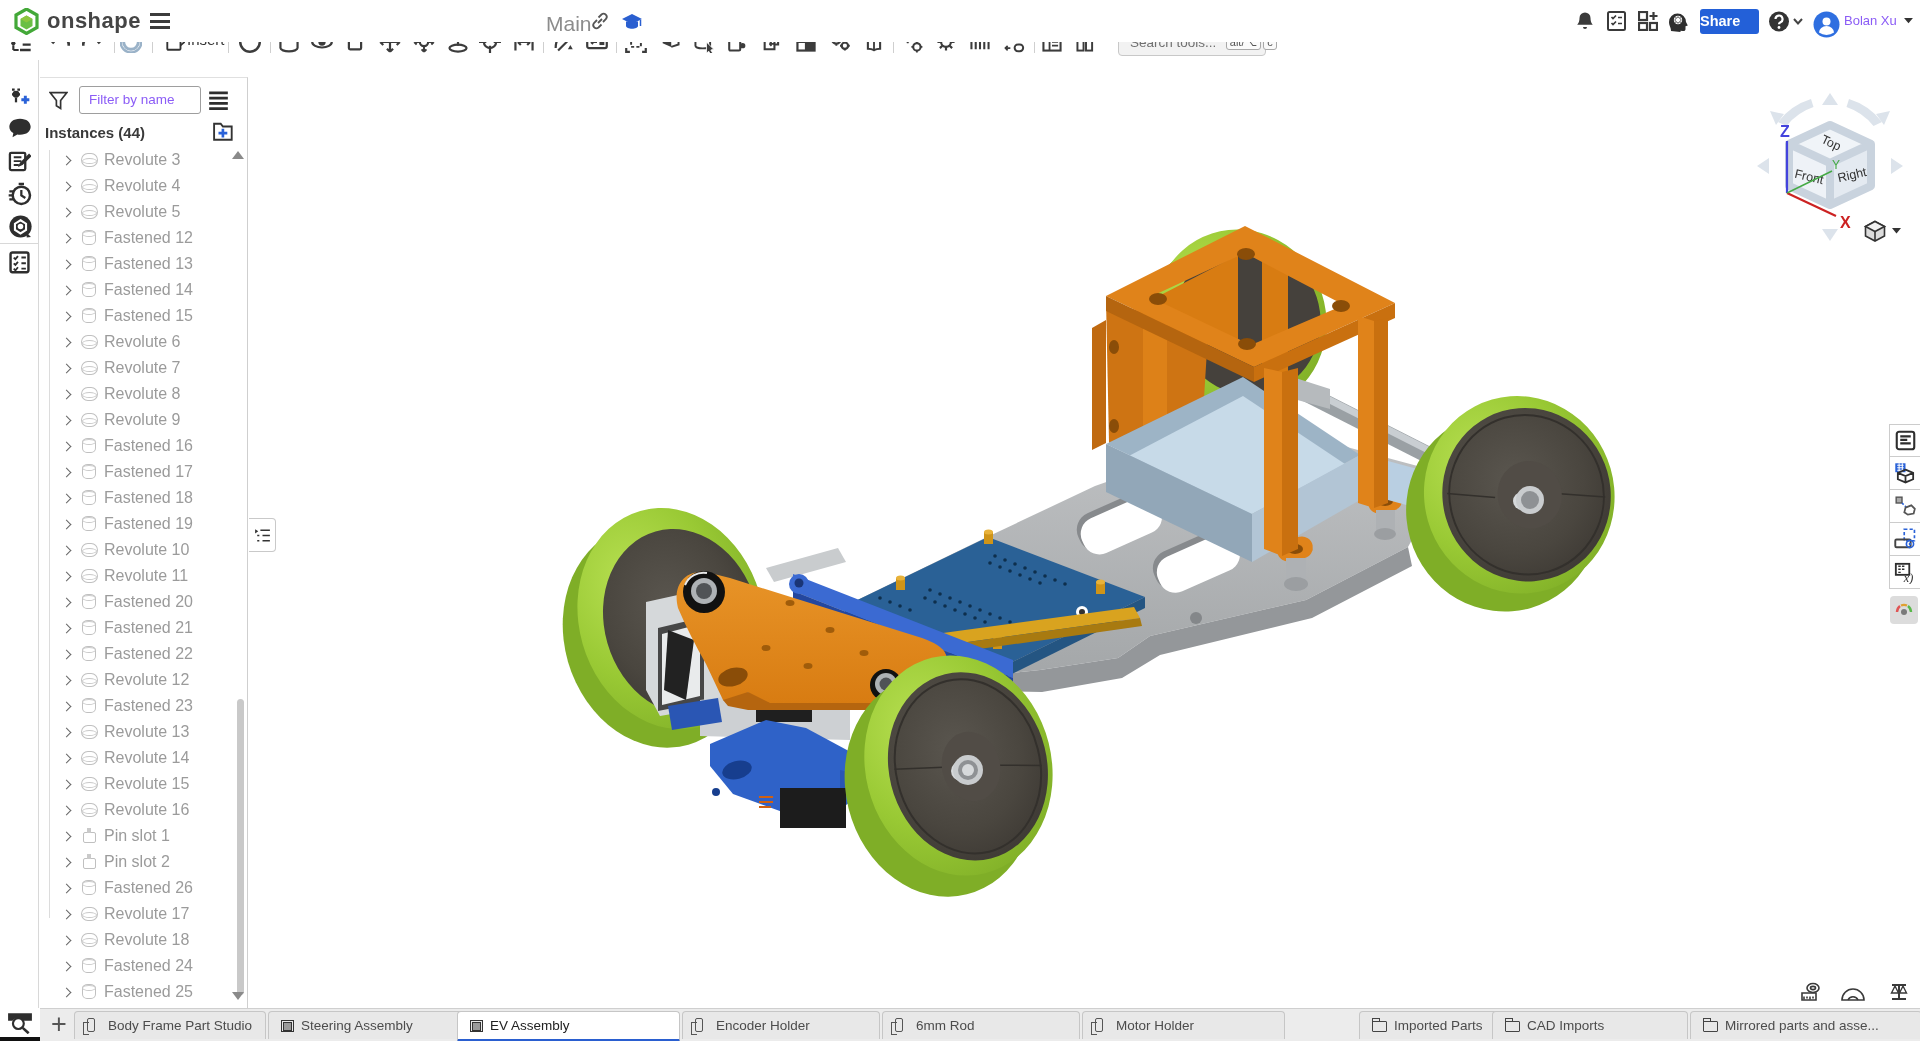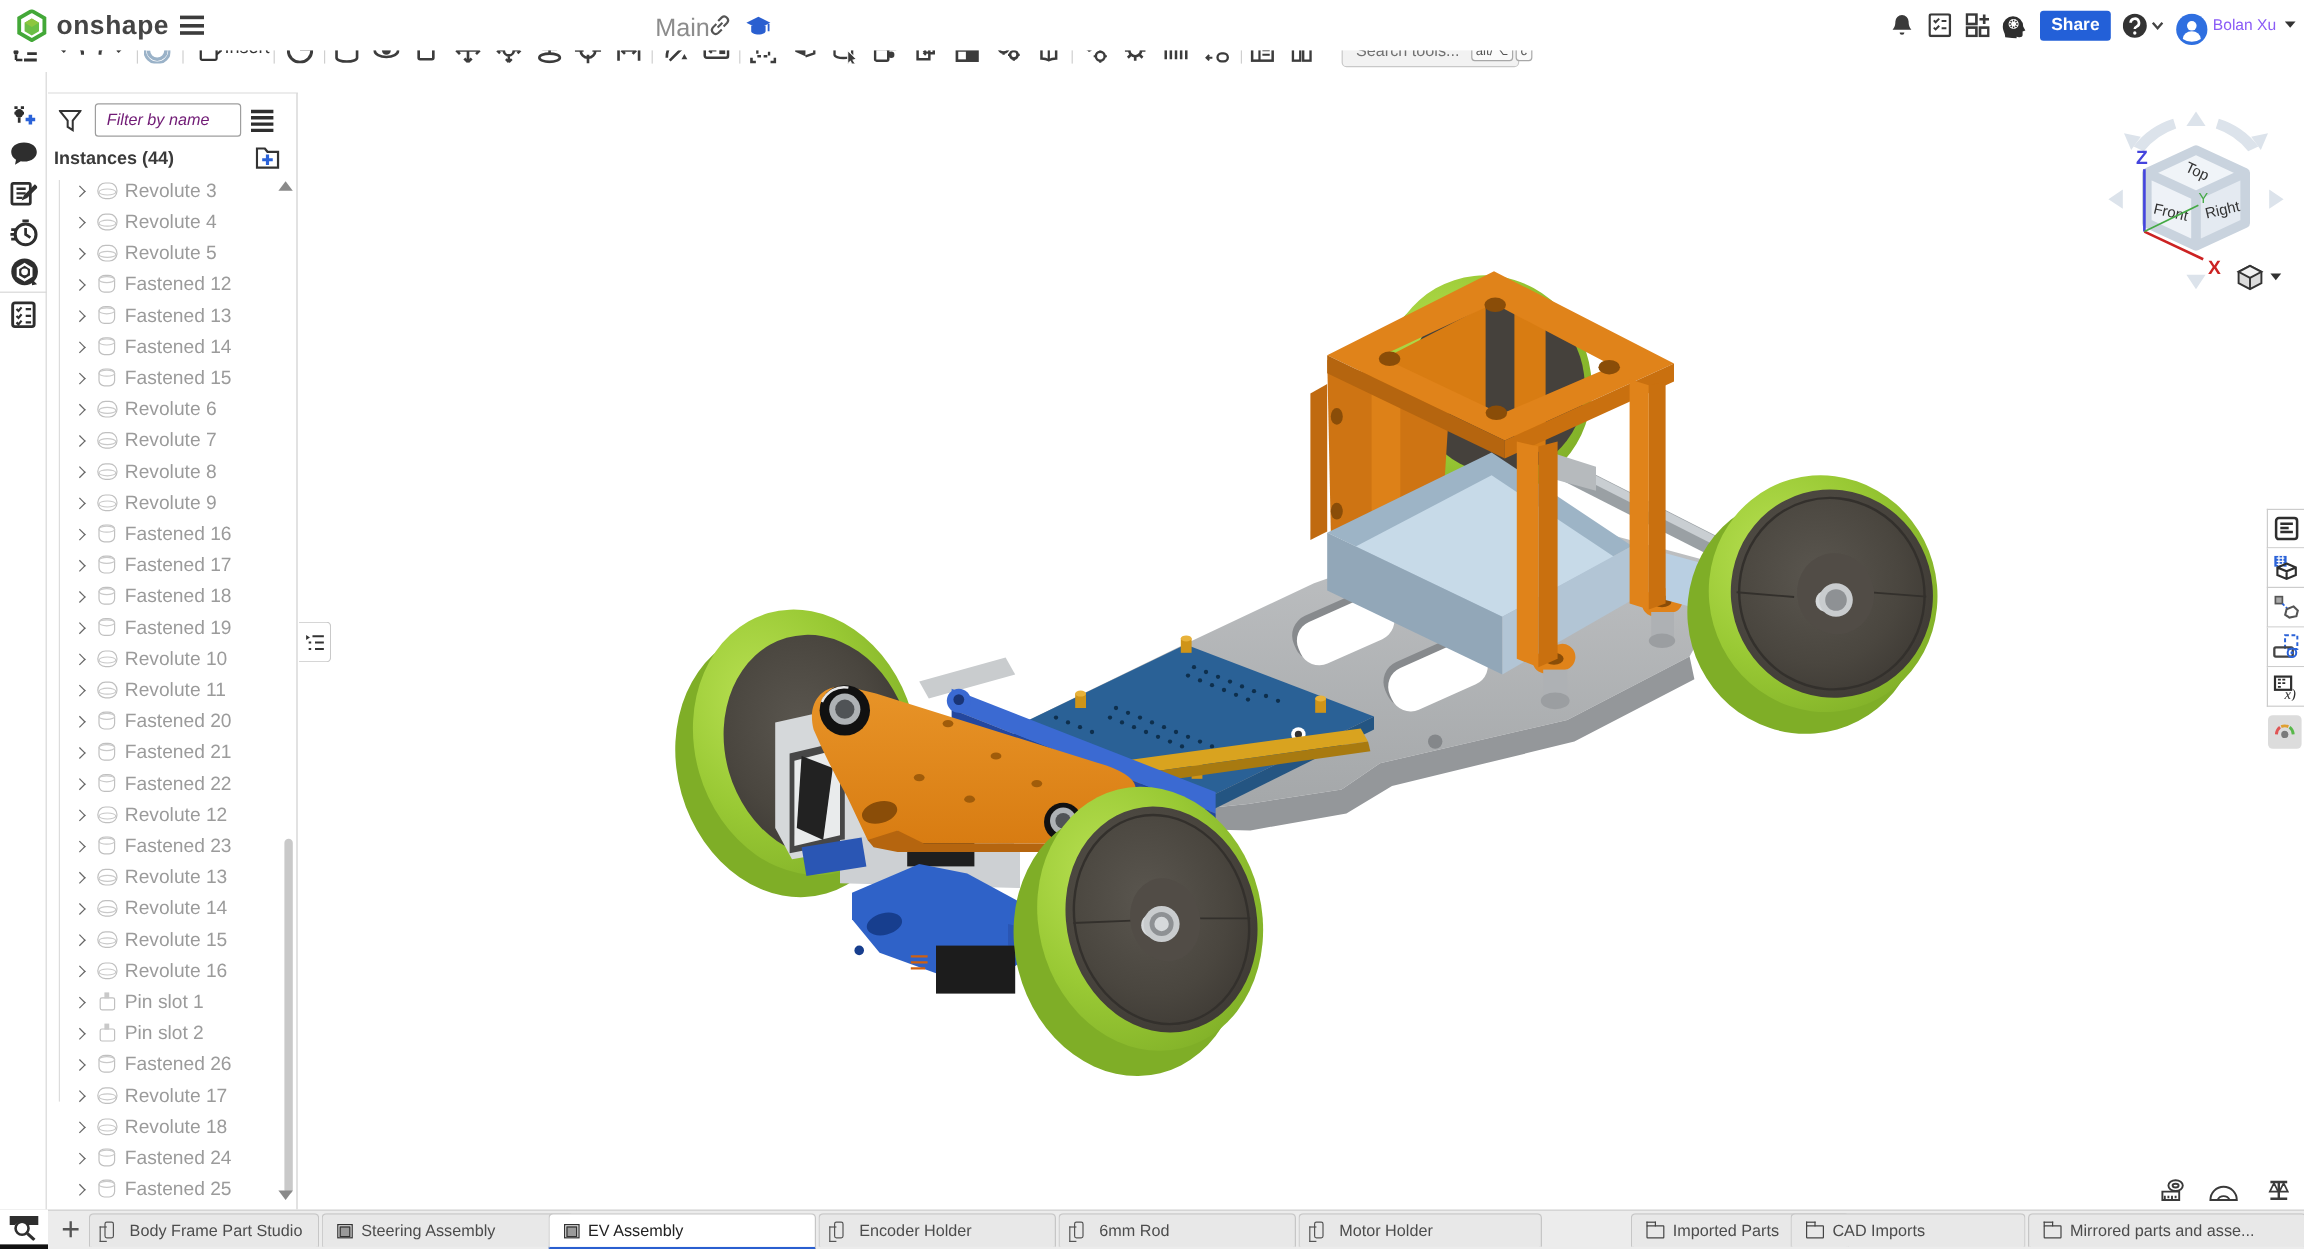--- a/index.html
+++ b/index.html
@@ -6,36 +6,36 @@
 .abs { position:absolute; }
 
 #topbar { position:absolute; left:0; top:0; width:1920px; height:42px; background:#fff; z-index:30; }
 #logo { position:absolute; left:13px; top:8px; }
 #logotext { position:absolute; left:47px; top:8px; font-size:22px; color:#454545; font-weight:600; letter-spacing:0.5px; }
 #burger { position:absolute; left:150px; top:13px; width:20px; height:16px; }
 #burger div { height:3px; background:#3c3c3c; margin-bottom:3.5px; }
 #doctitle { position:absolute; left:175px; top:7px; font-size:21.4px; font-weight:700; color:#222; }
 #mainlab { position:absolute; left:546px; top:12px; font-size:21px; color:#8c8c8c; }
 #topbar svg.tico { position:absolute; top:11px; }
-#share { position:absolute; left:1700px; top:9px; width:59px; height:25px; background:#2360d8; border-radius:3px; color:#fff; font-size:14.5px; font-weight:700; text-align:center; line-height:25px; }
+#share { position:absolute; left:1700px; top:9px; width:59px; height:25px; background:#2360d8; border-radius:3px; color:#fff; font-size:14.5px; font-weight:700; text-align:left; line-height:25px; }
 #username { position:absolute; left:1844px; top:13px; font-size:13px; color:#8b5cf6; font-weight:400; }
 
 #toolbar { position:absolute; left:0; top:25px; width:1920px; height:35px; background:#fff; z-index:29; }
 .tbi { position:absolute; }
 .tsep { position:absolute; top:8px; width:1px; height:20px; background:#cfcfcf; }
 #inserttext { position:absolute; left:187px; top:6px; font-size:15px; color:#333; }
 #searchbox { position:absolute; left:1118px; top:4px; width:148px; height:27px; background:#f2f2f2; border:1px solid #c8c8c8; border-radius:4px; color:#707070; font-size:13.5px; line-height:25px; padding-left:11px; white-space:nowrap; }
 .kbd { display:inline-block; border:1px solid #a8a8a8; border-radius:3px; background:#fafafa; color:#555; font-size:11px; line-height:13px; padding:0 3px; margin-left:2px; vertical-align:1px; }
 
 #lstrip { position:absolute; left:0; top:42px; bottom:33px; width:39px; background:#fff; border-right:1px solid #d8d8d8; z-index:28; }
 #lstrip svg { position:absolute; left:8px; }
 #lstrip .lsep { position:absolute; left:0; width:39px; height:1px; background:#d8d8d8; }
 
 #panel { position:absolute; left:40px; top:77px; bottom:33px; width:208px; background:#fff; border-right:1px solid #cfcfcf; border-top:1px solid #e0e0e0; z-index:27; }
-#filterinput { position:absolute; left:39px; top:8px; width:122px; height:28px; border:1px solid #9e9e9e; border-radius:3px; font-style:italic; color:#701a75; font-size:13.5px; line-height:26px; padding-left:9px; background:#fff; }
+#filterinput { position:absolute; left:39px; top:8px; width:122px; height:28px; border:1px solid #9e9e9e; border-radius:3px; color:#8b5cf6; font-size:13.5px; line-height:26px; padding-left:9px; background:#fff; }
 #insthead { position:absolute; left:5px; top:46px; font-size:15px; font-weight:700; color:#3a3a3a; }
 #tree { position:absolute; left:0; top:69px; right:0; bottom:0; overflow:hidden; }
 .trow { height:26px; line-height:26px; white-space:nowrap; padding-left:23px; }
 .chev { display:inline-block; width:7px; height:7px; border-right:1.8px solid #666; border-bottom:1.8px solid #666; transform:rotate(-45deg); margin-right:11px; vertical-align:1px; }
 .ticon { display:inline-block; width:17px; height:15px; margin-right:6px; vertical-align:-2px; position:relative; }
 .ticon.rev { border:1.6px solid #c0c0c0; border-radius:50%/62%; width:17px; height:14px; }
 .ticon.rev:after { content:""; position:absolute; left:0px; right:0px; top:4px; height:4px; border:1.3px solid #c9c9c9; border-radius:50%; }
 .ticon.fas { border:1.6px solid #c0c0c0; border-radius:6px 6px 5px 5px/4px 4px 5px 5px; width:14px; height:15px; margin-left:1px; margin-right:8px; }
 .ticon.fas:after { content:""; position:absolute; left:-1px; right:-1px; top:0px; height:4px; border:1.3px solid #c9c9c9; border-radius:50%; }
 .ticon.pin { border:1.6px solid #c0c0c0; border-radius:2px; width:13px; height:11px; margin-top:3px; margin-left:2px; margin-right:8px; }

